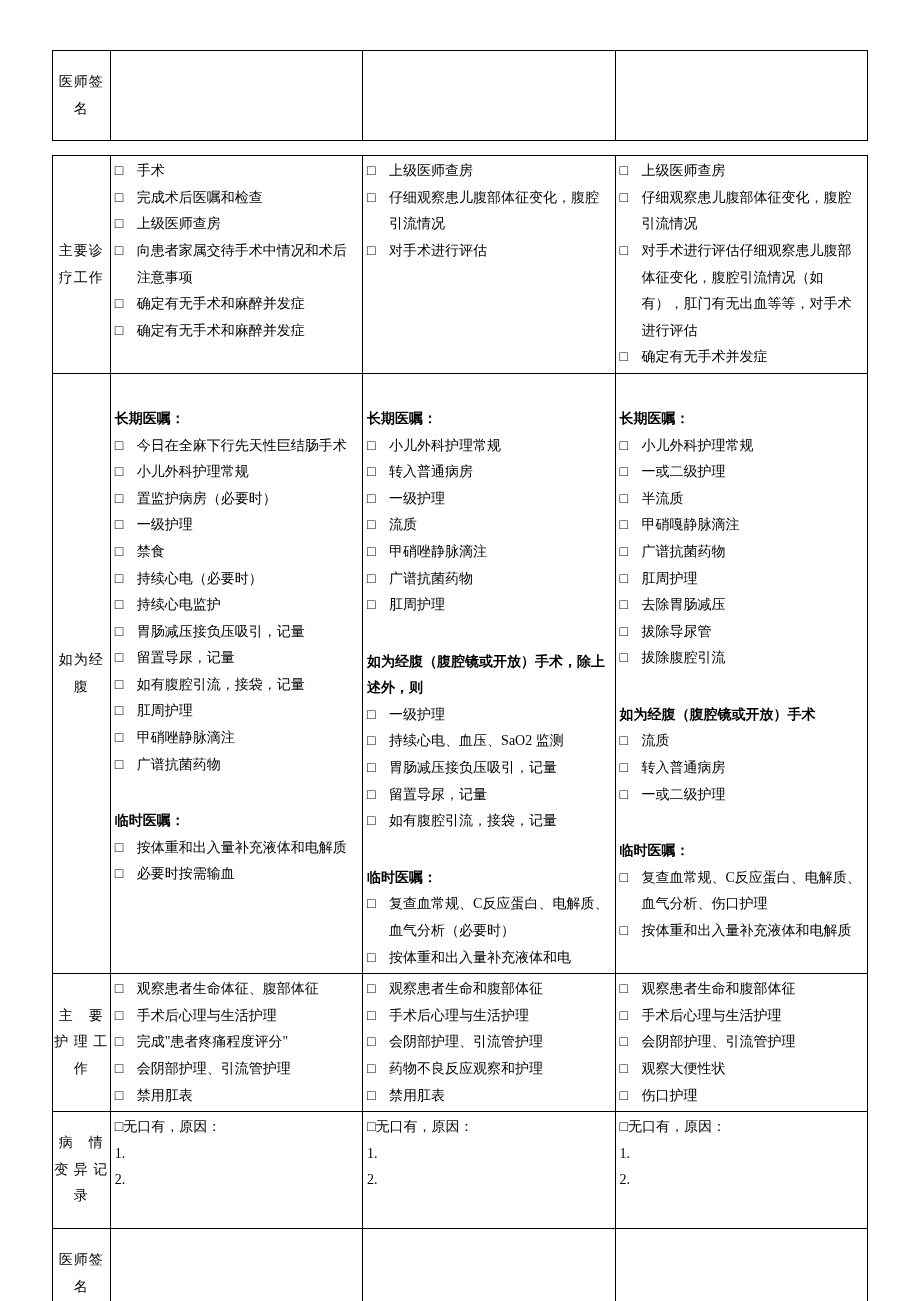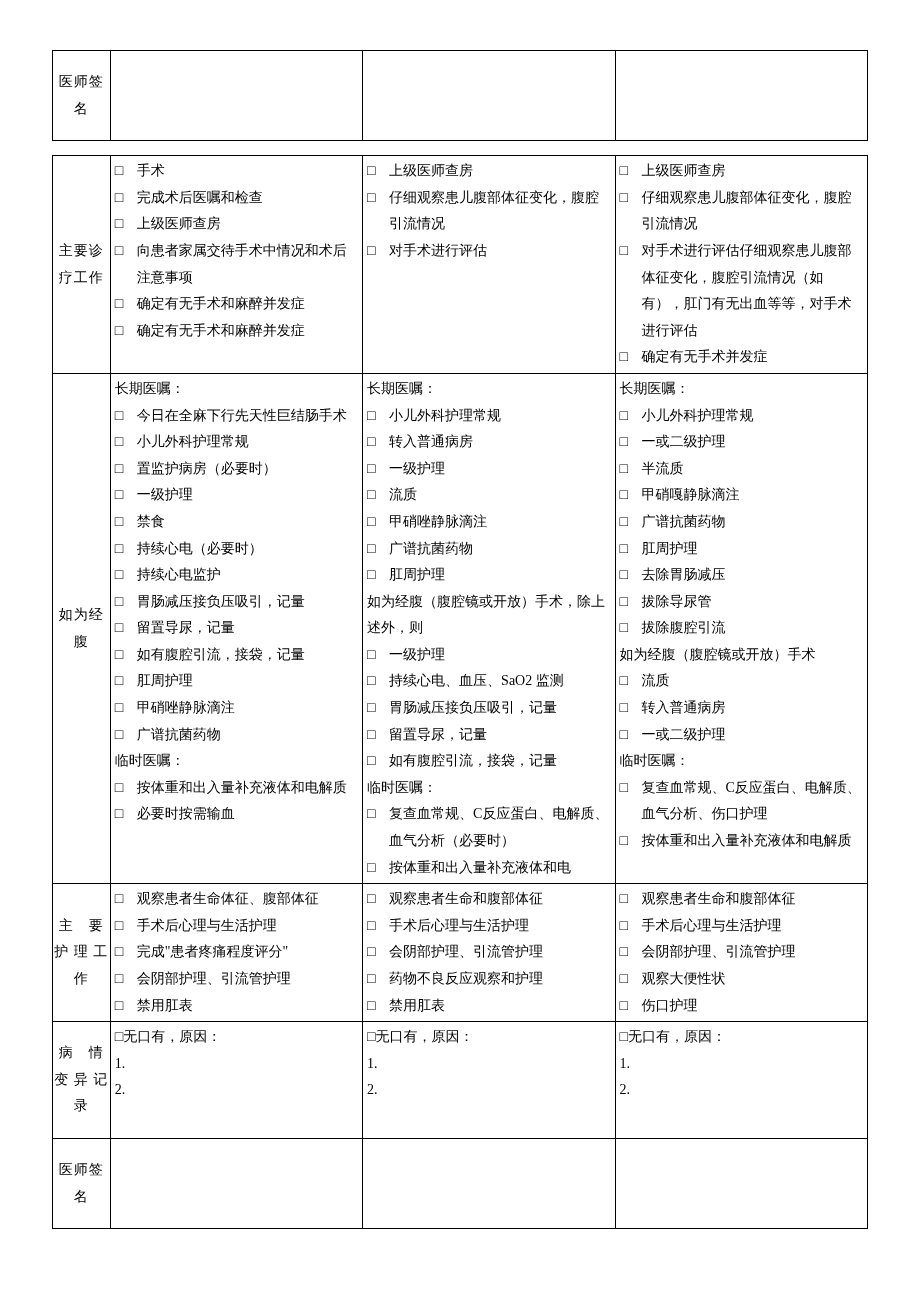--- a/index.html
+++ b/index.html
@@ -38,21 +38,21 @@
     position: relative;
     padding-left: 22px;
     text-indent: 0;
   }
   .items li .cb {
     position: absolute;
     left: 0;
     top: 0;
   }
   .plain { margin: 0; }
-  .bold { font-weight: normal; }
+  .bold { font-weight: bold; margin-top: 30px; }
   .gap { height: 14px; }
   col.c0 { width: 56px; }
   col.c1 { width: 245px; }
   col.c2 { width: 245px; }
   col.c3 { width: 245px; }
   .sig td { height: 48px; }
 </style>
 </head>
 <body>
 

